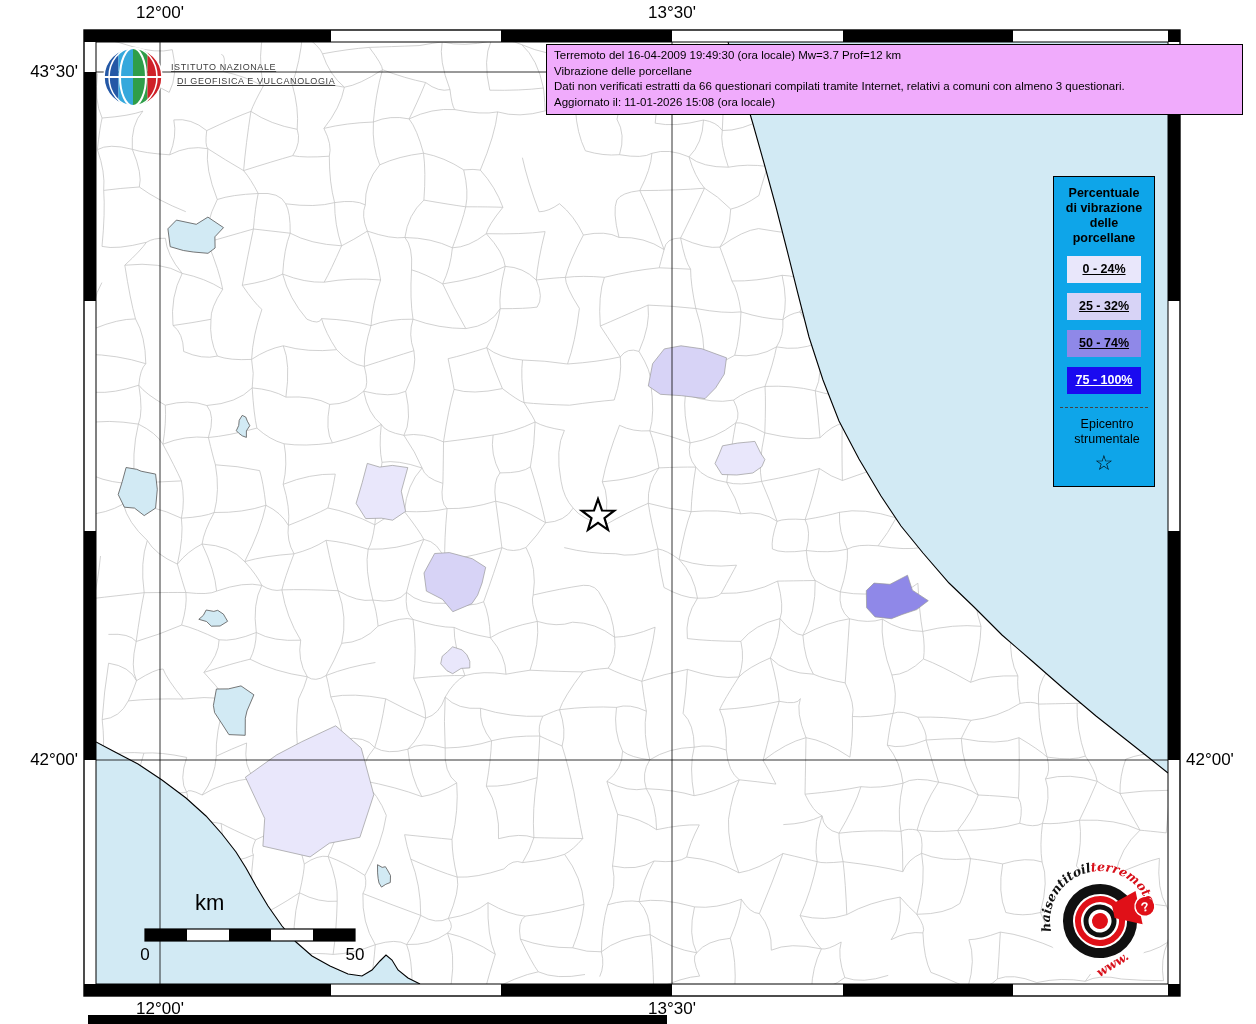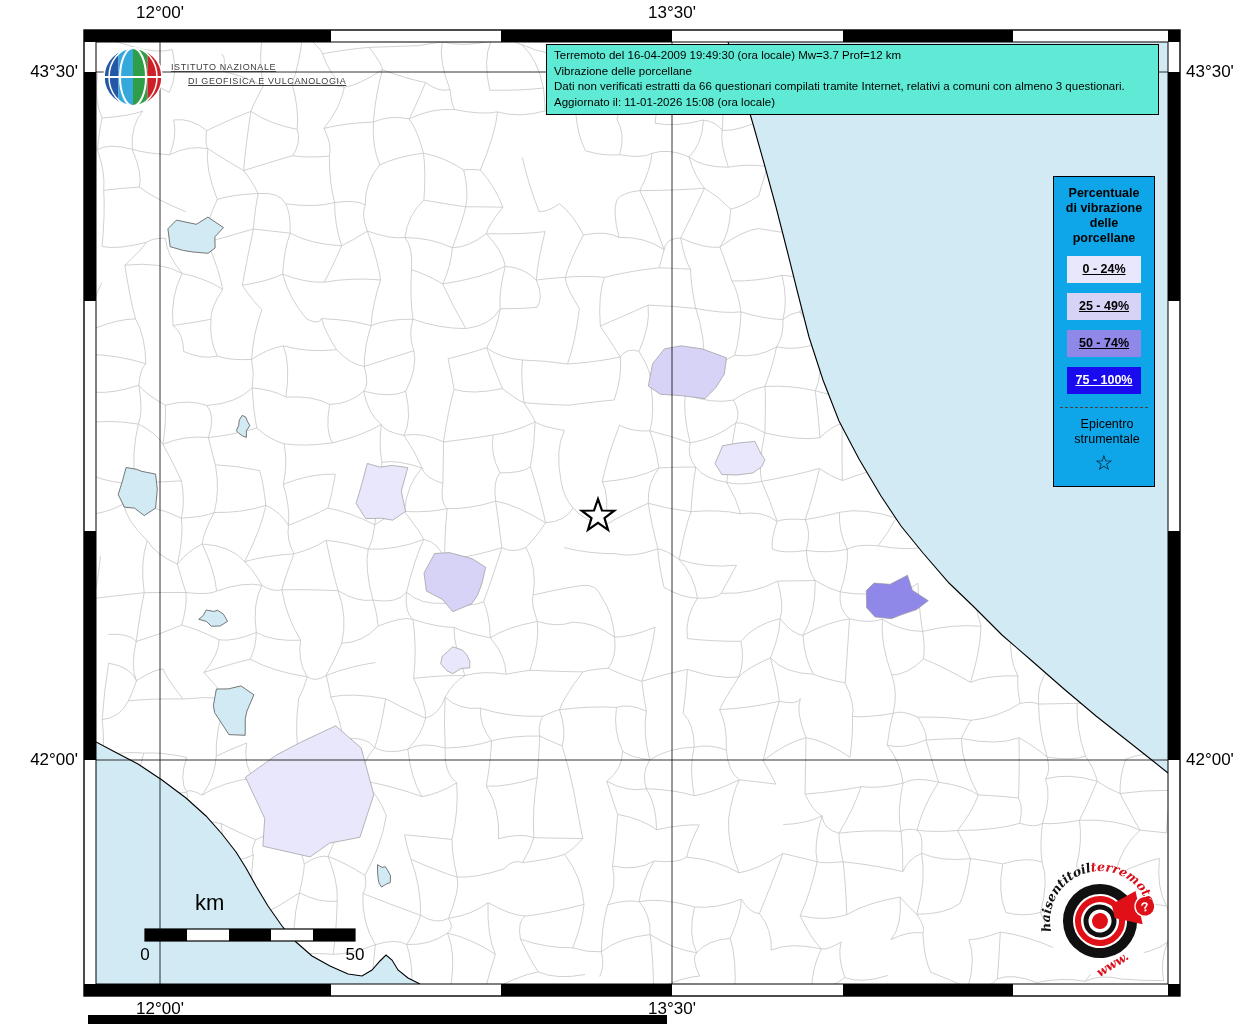--- a/index.html
+++ b/index.html
@@ -1,20 +1,20 @@
 <!DOCTYPE html>
 <html><head>
 <meta charset="utf-8">
 <style>
   html,body{margin:0;padding:0;background:#ffffff;}
   #root{position:relative;width:1256px;height:1024px;overflow:hidden;background:#fff;
         font-family:"Liberation Sans",sans-serif;color:#000;}
   #map-svg{position:absolute;left:0;top:0;}
   .coord{position:absolute;font-size:17px;color:#000;}
-  .titlebox{position:absolute;left:546px;top:44px;width:613px;height:71px;background:#5eead4;
+  .titlebox{position:absolute;left:546px;top:44px;width:697px;height:71px;background:#f0abfc;
             border:1px solid #000;box-sizing:border-box;padding:3px 7px;font-size:11.5px;
             line-height:15.5px;white-space:nowrap;overflow:hidden;}
   .legend{position:absolute;left:1053px;top:176px;width:102px;background:#0ea5e9;border:1px solid #000;
           box-sizing:border-box;padding:9px 0 10px;text-align:center;}
   .legend-title-line{font-weight:bold;font-size:12.5px;line-height:15px;}
   .legend-swatch{width:74px;height:27px;margin:10px auto 0;font-weight:bold;font-size:12.5px;line-height:27px;text-decoration:underline;}
   .legend-sep{border-top:1px dashed #444;margin:13px 6px 9px;}
   .legend-epi-line{font-weight:normal;font-size:12.5px;line-height:15px;margin-left:6px;}
   .legend-star{font-size:21px;line-height:26px;margin-top:3px;}
   .ingv-text{position:absolute;font-size:9px;letter-spacing:.6px;color:#3d3d3d;white-space:nowrap;text-decoration:underline;}
@@ -126,29 +126,29 @@
   <div class="coord" style="left:1186px;top:750px;width:70px;text-align:left">42°00'</div>
 
   <div class="titlebox">
     <div>Terremoto del 16-04-2009 19:49:30 (ora locale) Mw=3.7 Prof=12 km</div>
     <div>Vibrazione delle porcellane</div>
     <div>Dati non verificati estratti da 66 questionari compilati tramite Internet, relativi a comuni con almeno 3 questionari.</div>
     <div>Aggiornato il: 11-01-2026 15:08 (ora locale)</div>
   </div>
 
   <div class="ingv-text" style="left:171px;top:62px">ISTITUTO NAZIONALE</div>
-  <div class="ingv-text" style="left:188px;top:76px">DI GEOFISICA E VULCANOLOGIA</div>
+  <div class="ingv-text" style="left:177px;top:76px">DI GEOFISICA E VULCANOLOGIA</div>
 
   <div class="legend">
     <div class="legend-title-line">Percentuale</div>
     <div class="legend-title-line">di vibrazione</div>
     <div class="legend-title-line">delle</div>
     <div class="legend-title-line">porcellane</div>
     <div class="legend-swatch" style="background: rgb(233, 231, 251); color: rgb(0, 0, 0);">0 - 24%</div>
-    <div class="legend-swatch" style="background: rgb(215, 211, 246); color: rgb(0, 0, 0);">25 - 49%</div>
+    <div class="legend-swatch" style="background: rgb(215, 211, 246); color: rgb(0, 0, 0);">25 - 32%</div>
     <div class="legend-swatch" style="background: rgb(143, 136, 232); color: rgb(0, 0, 0);">50 - 74%</div>
     <div class="legend-swatch" style="background: rgb(26, 10, 240); color: rgb(255, 255, 255);">75 - 100%</div>
     <div class="legend-sep"></div>
     <div class="legend-epi-line">Epicentro</div>
     <div class="legend-epi-line">strumentale</div>
     <div class="legend-star">☆</div>
   </div>
 
   <div class="km-label">km</div>
   <div class="scale-num" style="left:133px;width:24px">0</div>

